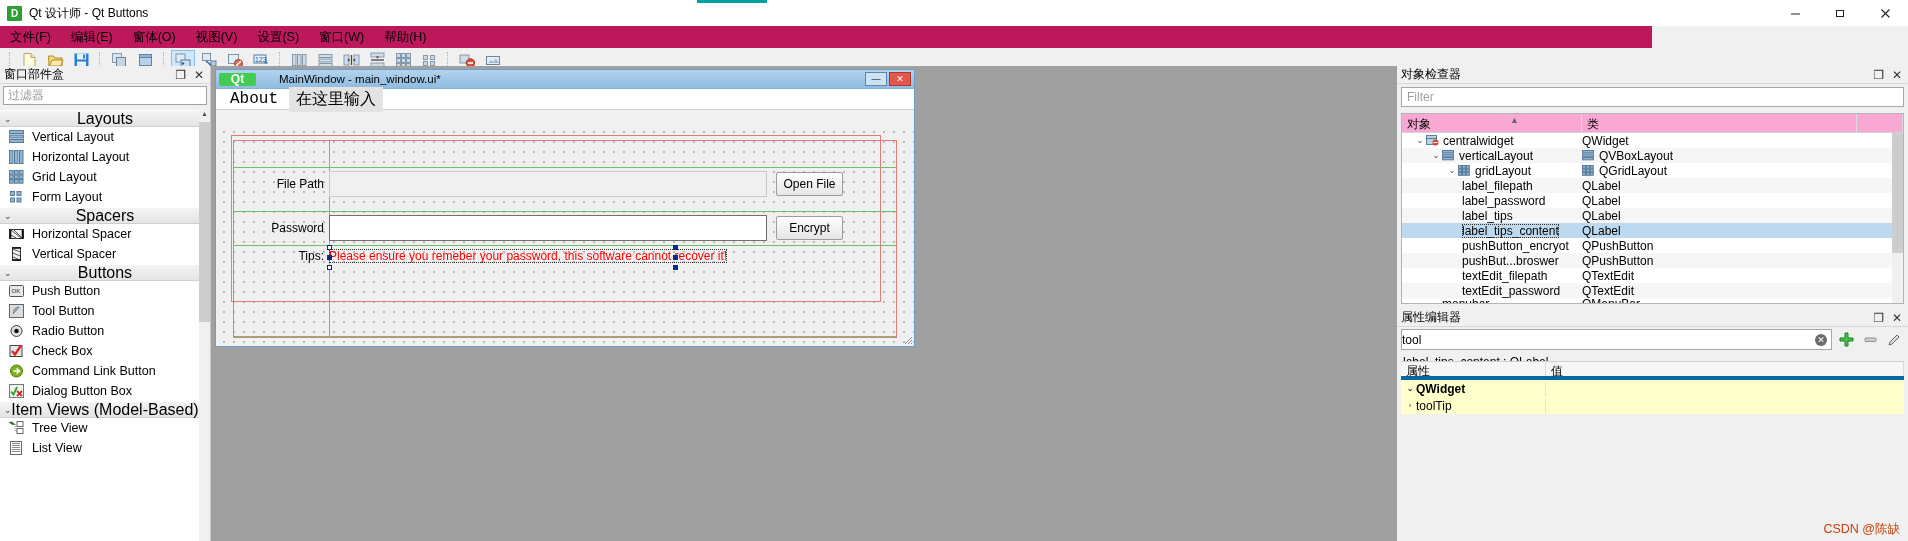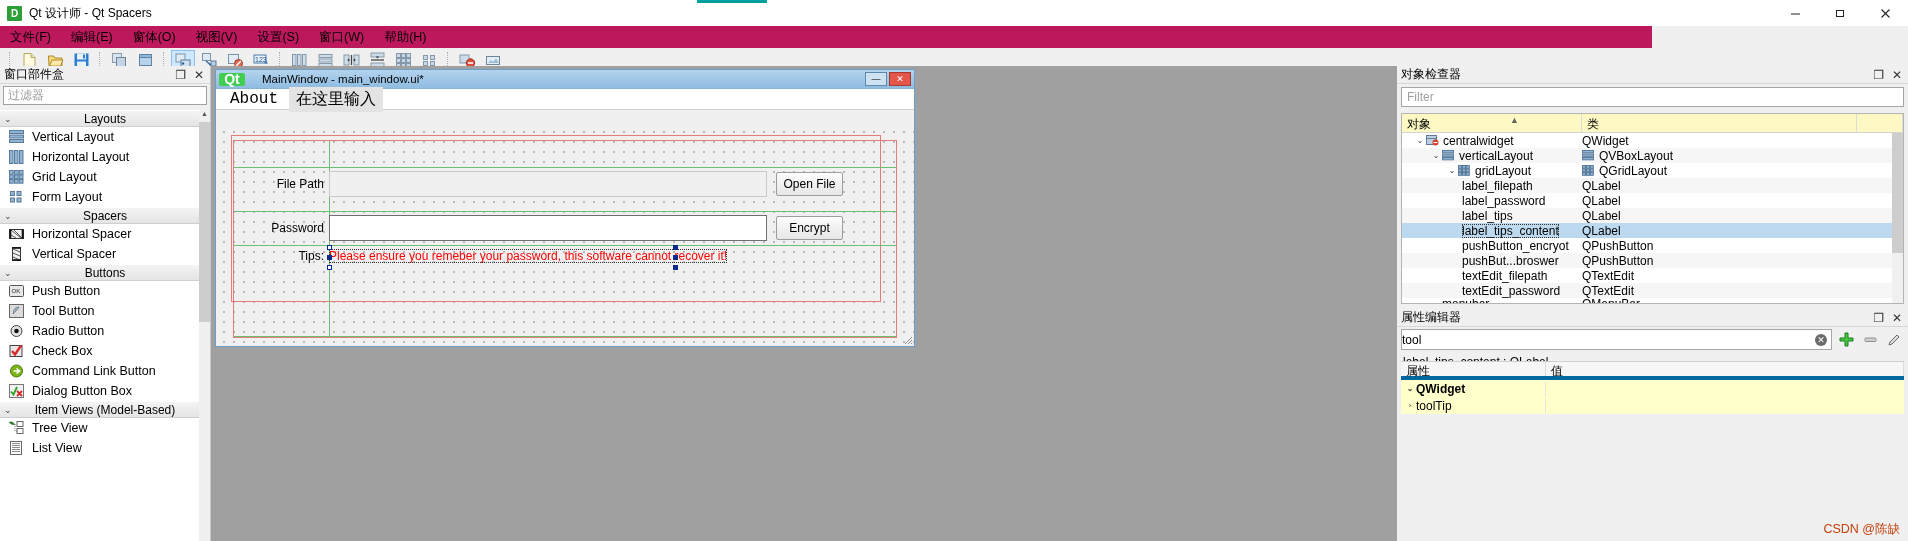--- a/index.html
+++ b/index.html
@@ -76,21 +76,21 @@
     display: flex; align-items: center; padding: 0 4px;
     font-size: 12px; color: #9a9a9a;
   }
   .wb-list { position: absolute; top: 44px; left: 0; right: 0; bottom: 0; overflow: hidden; background:#fff; }
   .wb-group {
     height: 17px; background: linear-gradient(#f4f4f4, #e4e4e4);
     border-top: 1px solid #fff; border-bottom: 1px solid #cfcfcf;
     display: flex; align-items: center; position: relative;
   }
   .wb-group .chev { position: absolute; left: 4px; font-size: 9px; color: #444; }
-  .wb-group .gname { width: 100%; text-align: center; font-size: 12px; color: #000; }
+  .wb-group .gname { width: 100%; text-align: center; font-size: 16px; color: #000; }
   .wb-item {
     height: 20px; display: flex; align-items: center; padding-left: 6px;
     font-size: 12.5px; background: #fff;
   }
   .wb-item .ico { width: 20px; height: 16px; margin-right: 6px; display:flex; align-items:center; justify-content:center;}
   .wb-item .ico svg { display:block; }
 
   
   .mdi {
     position: absolute; left: 211px; top: 66px; width: 1186px; height: 475px;
@@ -101,23 +101,23 @@
     background: #f0f0f0;
     border: 1px solid #6b9fc9;
   }
   .fw-title {
     height: 19px;
     background: linear-gradient(#b3d3ee, #8fbce0);
     display: flex; align-items: center; padding-left: 3px;
     border-bottom: 1px solid #87b3d6;
   }
   .fw-qt {
-    width: 26px; height: 13px; background: #41cd52; border-radius: 2px;
-    color: #fff; font-size: 14px; font-weight: bold;
-    display:flex; align-items:center; justify-content:center; margin-right: 17px;
+    width: 37px; height: 13px; background: #41cd52; border-radius: 2px;
+    color: #fff; font-size: 12px; font-weight: bold;
+    display:flex; align-items:center; justify-content:center; margin-right: 23px;
   }
   .fw-title-text { font-size: 11.5px; color: #000; flex: 1; }
   .fw-wbtns { display: flex; gap: 2px; padding-right: 3px; }
   .fw-wb {
     width: 22px; height: 14px; border: 1px solid #5d87ad; background: #cfe2f2;
     display:flex; align-items:center; justify-content:center; font-size: 9px; color:#123;
   }
   .fw-wb.close { background: #e4564a; border-color:#a63a31; color: #fff; }
   .fw-menubar {
     height: 21px; background: #fff; display: flex; align-items: center;
@@ -163,21 +163,21 @@
   .obj-inspector { position: absolute; left: 0; top: 0; width: 511px; height: 240px; }
   .oi-filter {
     margin: 3px 4px 2px 4px; height: 20px; background: #fff; border: 1px solid #a6a6a6;
     display: flex; align-items: center; padding: 0 5px; font-size: 12px; color: #a0a0a0;
   }
   .tree-wrap {
     position: absolute; left: 4px; right: 4px; top: 47px; bottom: 2px;
     background: #fff; border: 1px solid #b4b4b4; overflow: hidden;
   }
   .tree-head {
-    height: 19px; display: flex; background: #fef9c3; border-bottom: 1px solid #d4d4d4;
+    height: 19px; display: flex; background: #f9a8d4; border-bottom: 1px solid #d4d4d4;
     position: relative;
   }
   .th { font-size: 12px; padding: 2px 0 0 5px; border-right: 1px solid #dcdcdc; }
   .th.c1 { width: 180px; }
   .th.c2 { width: 275px; }
   .th.c3 { flex: 1; }
   .sort-arrow { position: absolute; left: 108px; top: 1px; font-size: 9px; color: #666; }
   .tree-row {
     height: 15px; display: flex; align-items: center; font-size: 12px; position: relative;
   }
@@ -228,21 +228,21 @@
   .dock-x { cursor: pointer; }
 </style>
 </head>
 <body>
 
 <div id="app">
 
   <div class="titlebar">
     <div class="accent-strip"></div>
     <div class="app-logo">D</div>
-    <div class="app-title">Qt 设计师 - Qt Spacers</div>
+    <div class="app-title">Qt 设计师 - Qt Buttons</div>
     <div class="win-btns">
       <div class="win-btn">
         <svg width="11" height="11" viewBox="0 0 11 11">
             <line x1="1" y1="6" x2="10" y2="6" stroke="#222" stroke-width="1"></line>
           </svg>
       </div>
       <div class="win-btn">
         <svg width="11" height="11" viewBox="0 0 11 11">
             <rect x="1.5" y="2.5" width="7" height="6" fill="none" stroke="#222" stroke-width="1"></rect>
           </svg>

